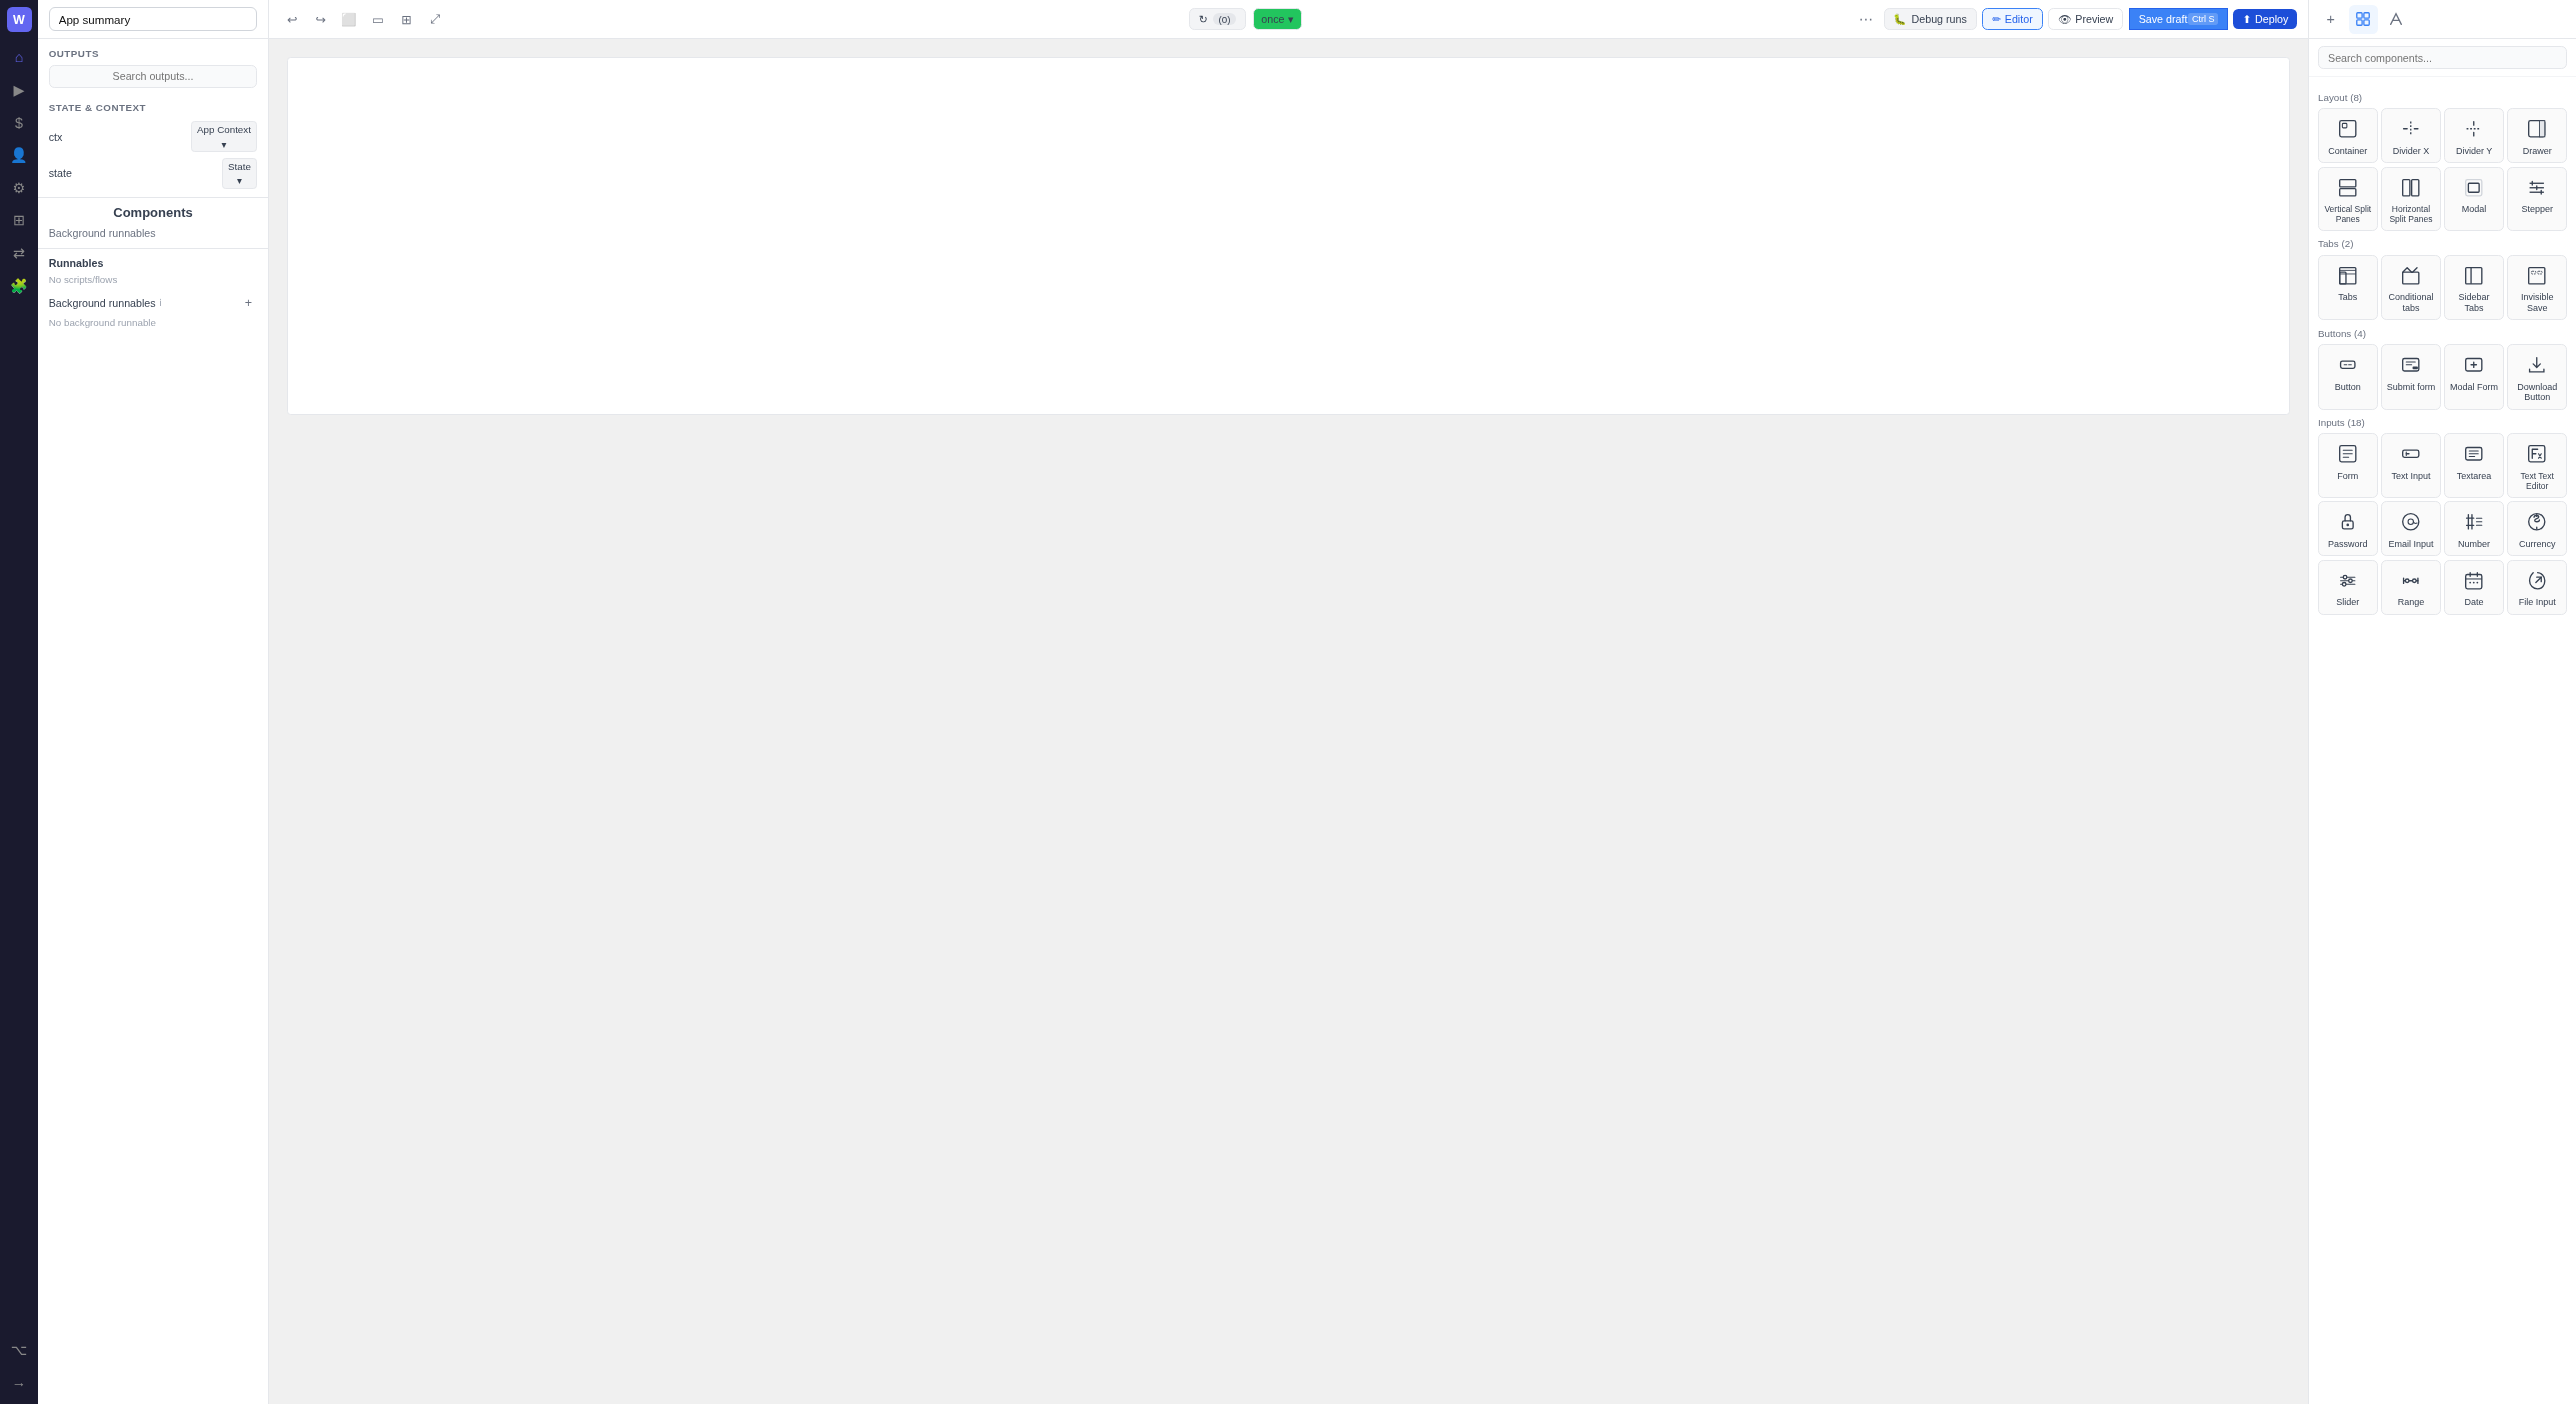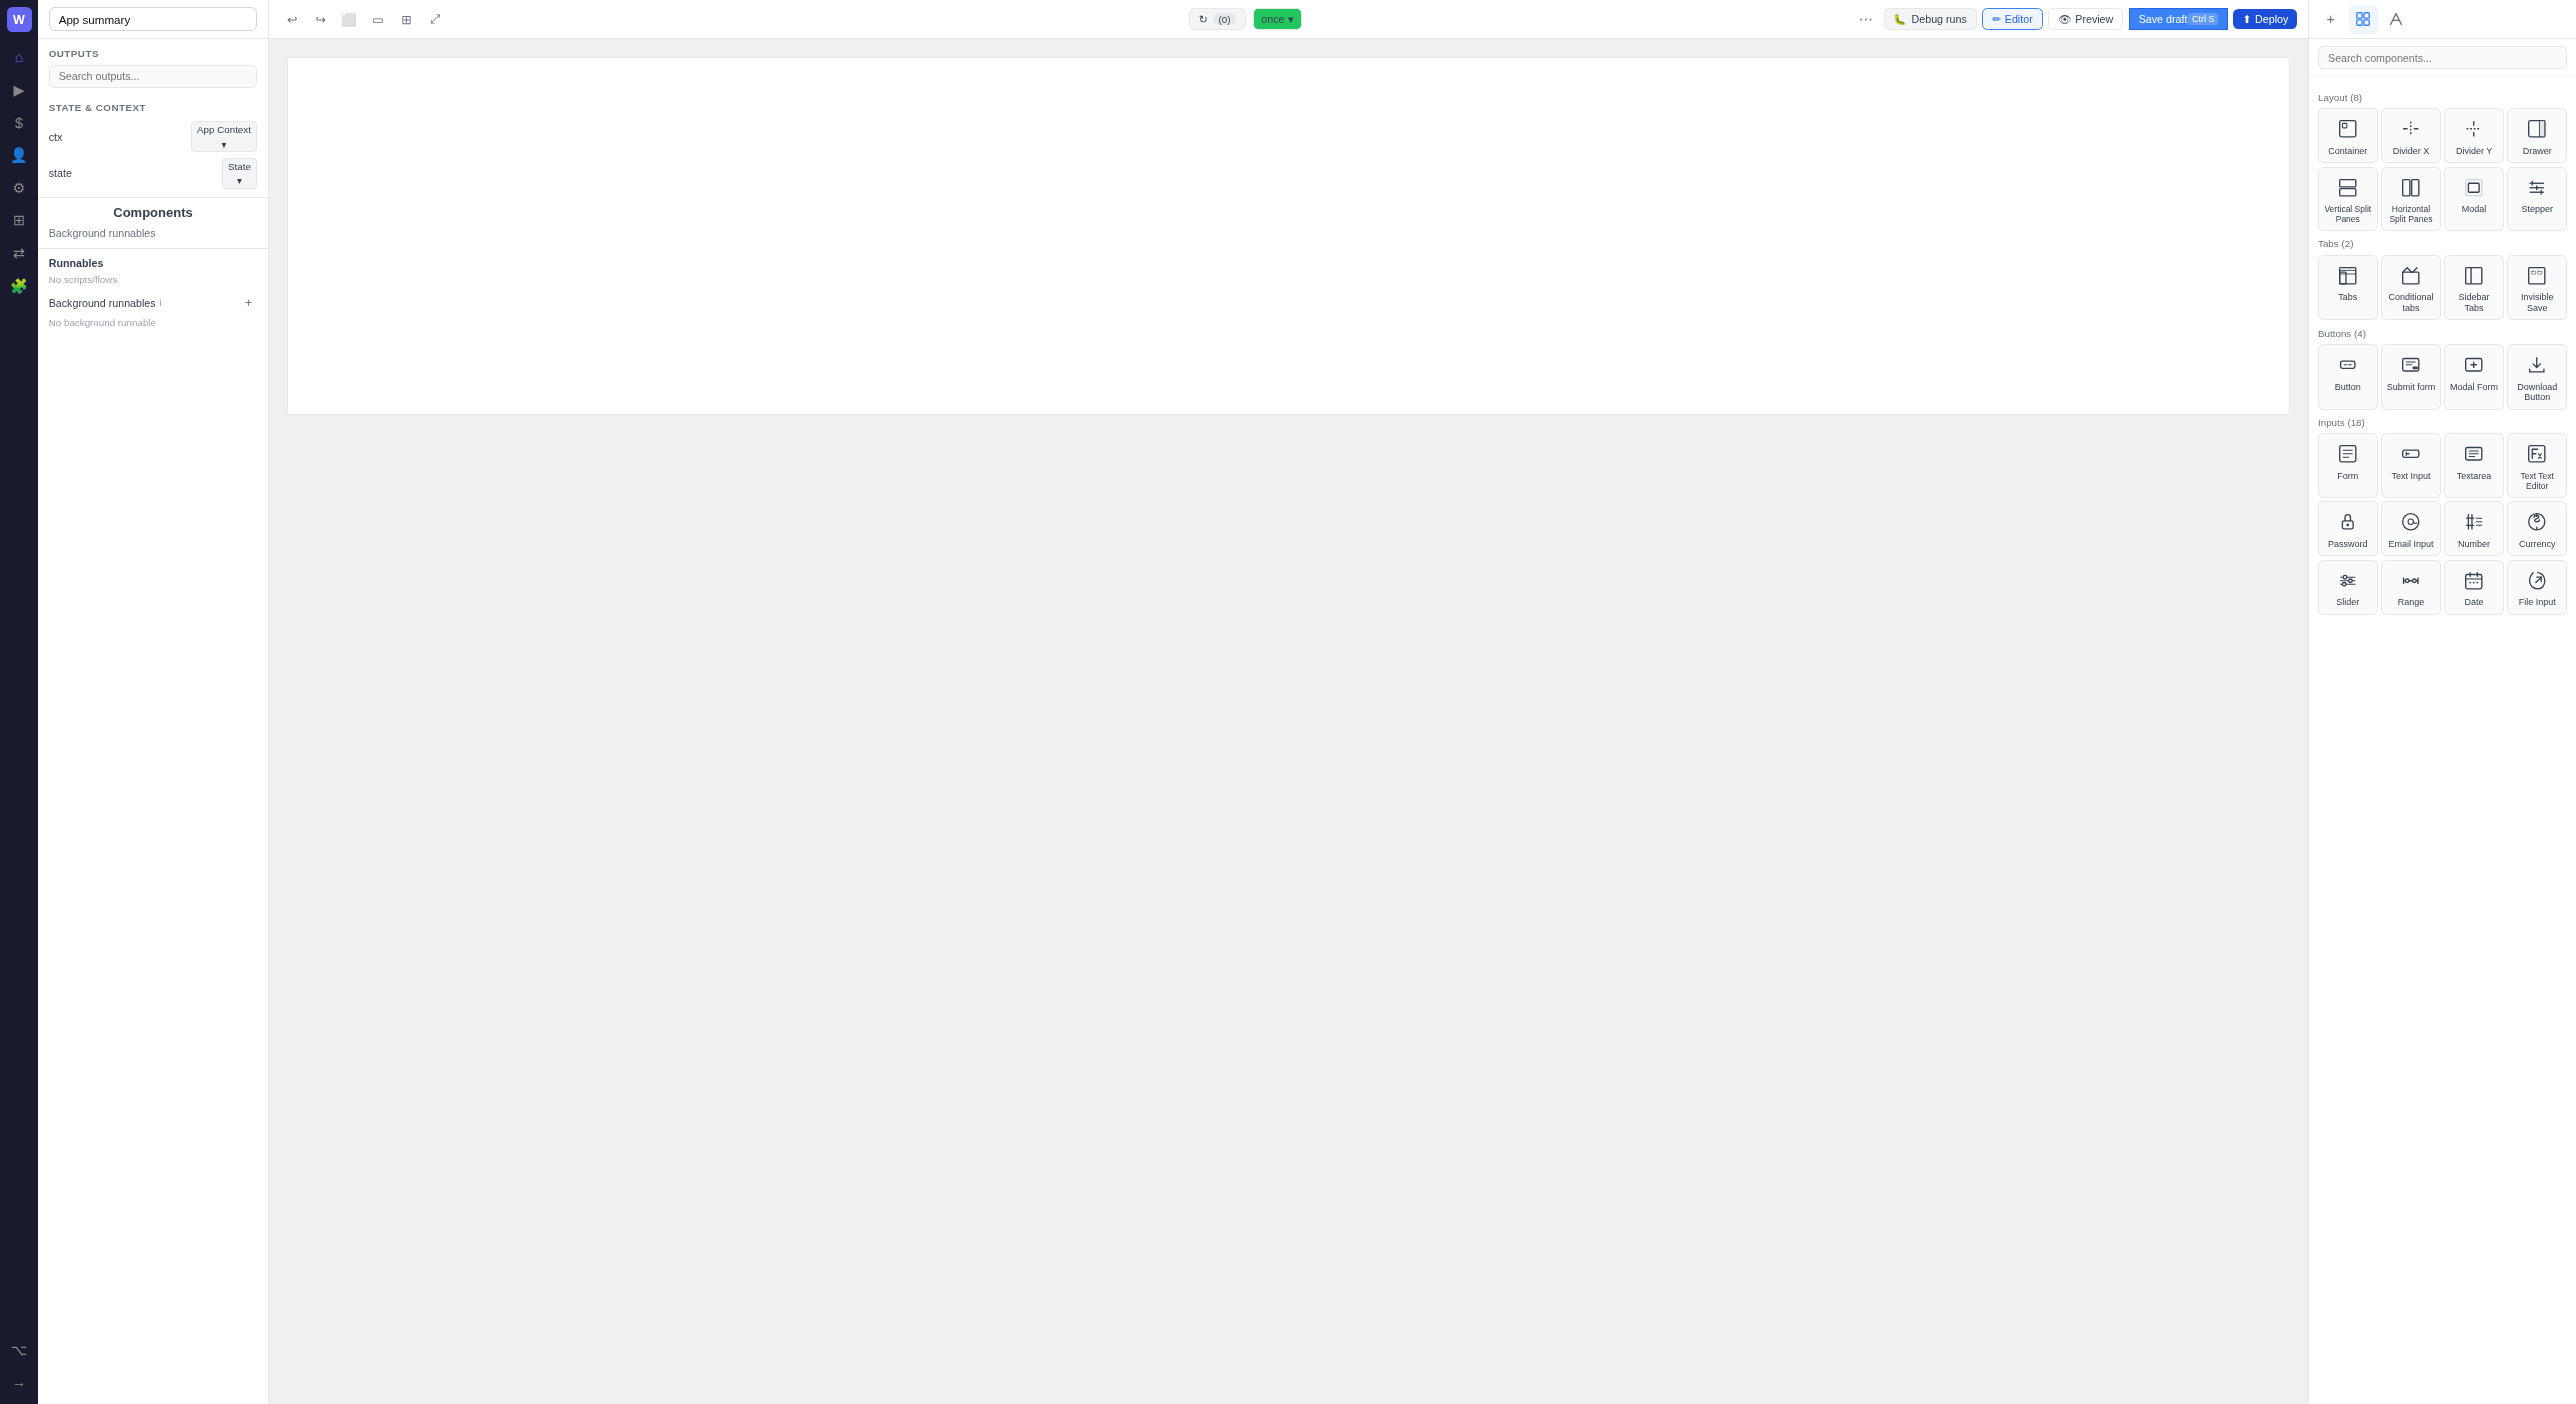--- a/index.html
+++ b/index.html
@@ -70,20 +70,21 @@
     }
     .search-input {
       width: 100%;
       border: 0.9px solid #e5e7eb;
       border-radius: 5.4px;
       padding: 4.5px 9px;
       font-size: 10.7px;
       color: #374151;
       background: #f9fafb;
       outline: none;
+      text-align: center;
     }
     .state-context-row {
       display: flex;
       align-items: center;
       justify-content: space-between;
       padding: 2.7px 0;
     }
     .state-key {
       font-size: 10.7px;
       color: #374151;

